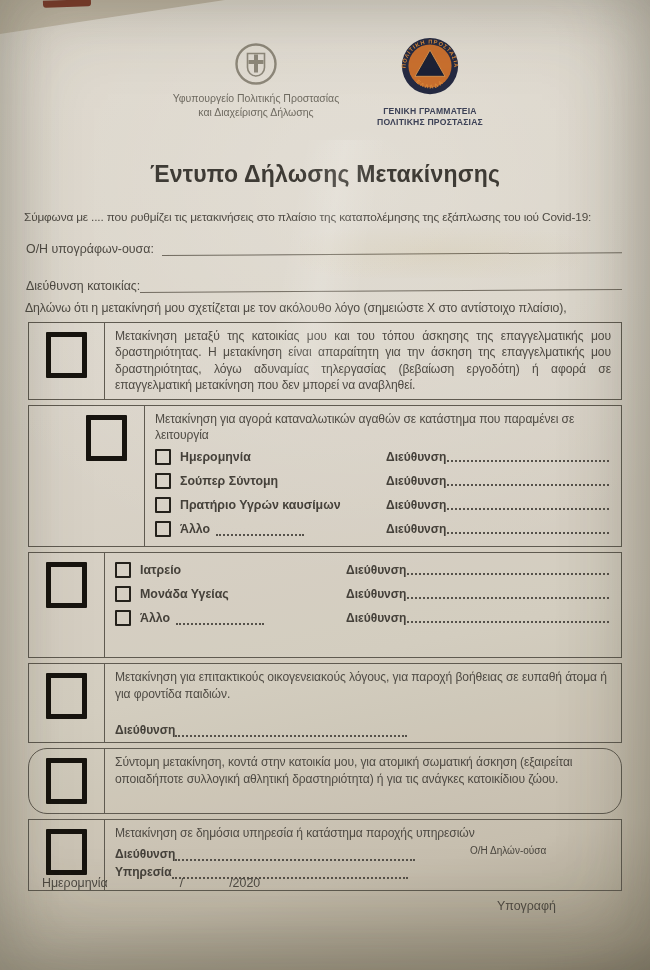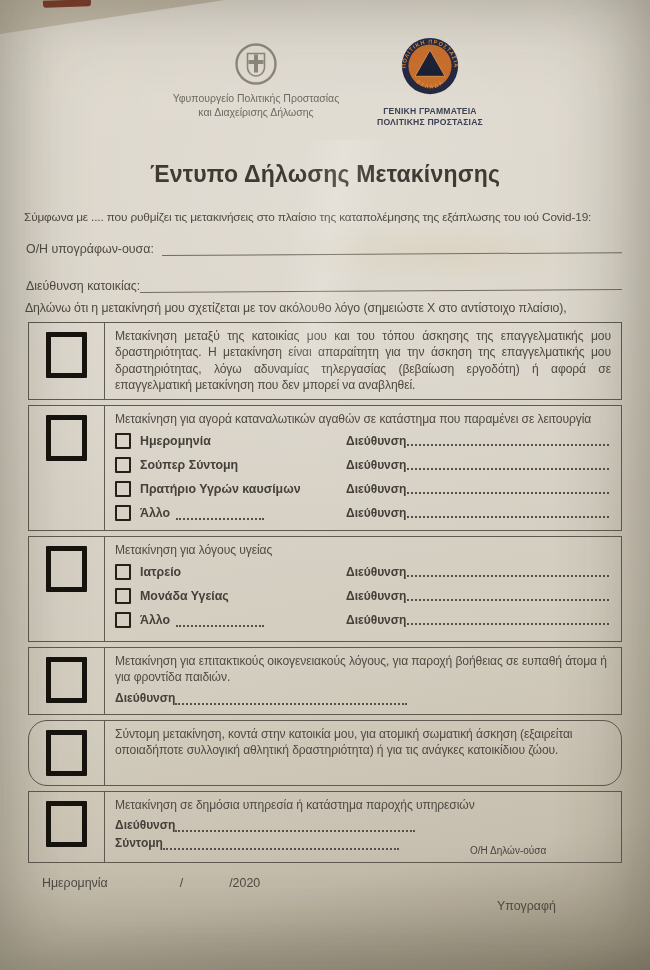--- a/index.html
+++ b/index.html
@@ -132,21 +132,21 @@
 
       <div class="trow" style="min-height:74px;">
         <div class="cell-cb">
           <div class="bigbox"></div>
         </div>
         <div class="cell-tx">
           <p class="rtext just ink">Μετακίνηση μεταξύ της κατοικίας μου και του τόπου άσκησης της επαγγελματικής μου δραστηριότητας. Η μετακίνηση είναι απαραίτητη για την άσκηση της επαγγελματικής μου δραστηριότητας, λόγω αδυναμίας τηλεργασίας (βεβαίωση εργοδότη) ή αφορά σε επαγγελματική μετακίνηση που δεν μπορεί να αναβληθεί.</p>
         </div>
       </div>
 
-      <div class="trow" style="min-height:114px;">
+      <div class="trow" style="min-height:114px;padding-left:40px;">
         <div class="cell-cb">
           <div class="bigbox"></div>
         </div>
         <div class="cell-tx">
           <p class="rtext ink" style="margin-bottom:2px;">Μετακίνηση για αγορά καταναλωτικών αγαθών σε κατάστημα που παραμένει σε λειτουργία</p>
           <div class="opt">
             <span class="scb"></span>
             <span class="olbl">Ημερομηνία</span>
             <span class="alabel">Διεύθυνση</span>
             <span class="dots"></span>
@@ -173,21 +173,20 @@
             <span class="dots"></span>
           </div>
         </div>
       </div>
 
       <div class="trow" style="min-height:104px;">
         <div class="cell-cb">
           <div class="bigbox"></div>
         </div>
         <div class="cell-tx">
-          <p class="rtext ink" style="margin-bottom:2px;">Μετακίνηση για λόγους υγείας</p>
           <div class="opt">
             <span class="scb"></span>
             <span class="olbl">Ιατρείο</span>
             <span class="alabel">Διεύθυνση</span>
             <span class="dots"></span>
           </div>
           <div class="opt">
             <span class="scb"></span>
             <span class="olbl">Μονάδα Υγείας</span>
             <span class="alabel">Διεύθυνση</span>
@@ -203,21 +202,21 @@
             <span class="dots"></span>
           </div>
         </div>
       </div>
 
       <div class="trow" style="min-height:66px;">
         <div class="cell-cb">
           <div class="bigbox"></div>
         </div>
         <div class="cell-tx">
-          <p class="rtext ink" style="margin-bottom:1px;">Μετακίνηση για επιτακτικούς οικογενειακούς λόγους, για παροχή βοήθειας σε ευπαθή άτομα ή για φροντίδα παιδιών.</p>
+          <p class="rtext ink" style="margin-bottom:17px;">Μετακίνηση για επιτακτικούς οικογενειακούς λόγους, για παροχή βοήθειας σε ευπαθή άτομα ή για φροντίδα παιδιών.</p>
           <div class="addr-line">
             <span class="alabel">Διεύθυνση</span>
             <span class="dots-fixed" style="width:232px;"></span>
           </div>
         </div>
       </div>
 
       <div class="trow" style="min-height:64px;border-radius:19px;">
         <div class="cell-cb">
           <div class="bigbox"></div>
@@ -231,21 +230,21 @@
         <div class="cell-cb">
           <div class="bigbox"></div>
         </div>
         <div class="cell-tx">
           <p class="rtext ink" style="margin-bottom:1px;">Μετακίνηση σε δημόσια υπηρεσία ή κατάστημα παροχής υπηρεσιών</p>
           <div class="addr-line">
             <span class="alabel">Διεύθυνση</span>
             <span class="dots-fixed" style="width:240px;"></span>
           </div>
           <div class="addr-line">
-            <span class="alabel">Σύντομη</span>
+            <span class="alabel">Υπηρεσία</span>
             <span class="dots-fixed" style="width:236px;"></span>
           </div>
         </div>
       </div>
 
     </div>
 
     <div class="abs declarant">Ο/Η Δηλών-ούσα</div>
 
     <div class="abs daterow ink">

